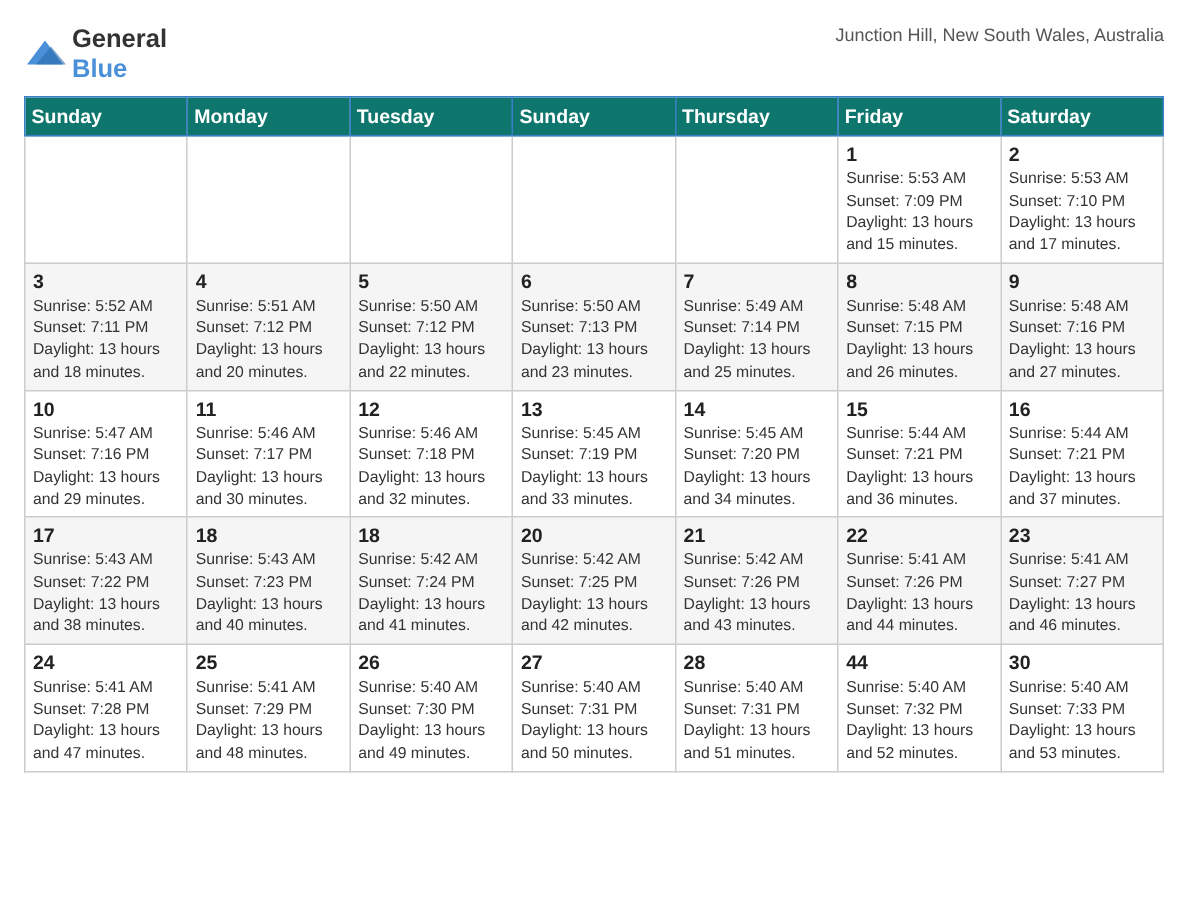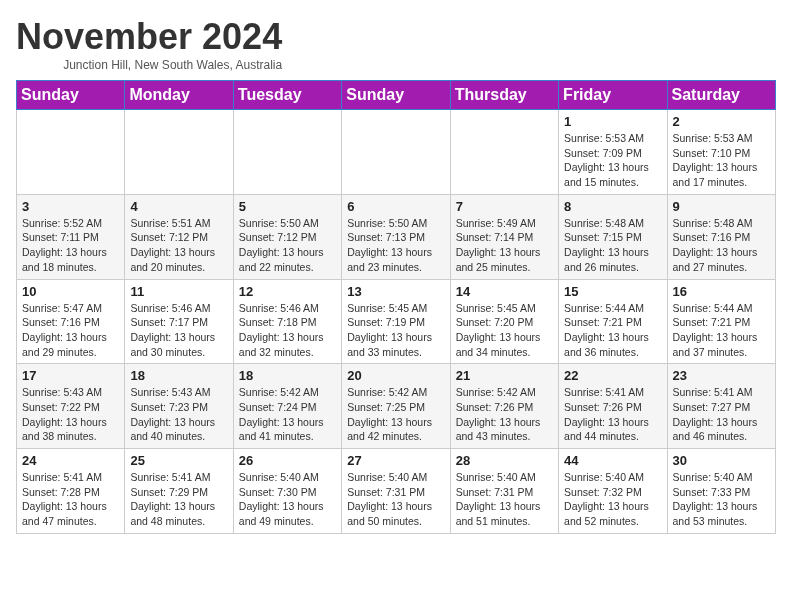--- a/index.html
+++ b/index.html
@@ -36,25 +36,25 @@
     .location-title {
       font-size: 12px;
       color: #555;
     }
     .calendar-table {
       width: 100%;
       border-collapse: collapse;
       font-size: 11px;
     }
     .calendar-table thead tr th {
-      background: #a21caf;
+      background: #0f766e;
       color: #fff;
       padding: 5px 4px;
       text-align: left;
-      font-size: 16px;
+      font-size: 13px;
       font-weight: bold;
       border: 1px solid #3a80c9;
     }
     .calendar-table tbody tr td {
       vertical-align: top;
       border: 1px solid #ccc;
       padding: 4px 5px;
       min-height: 70px;
       height: 80px;
       width: 14.28%;
@@ -76,22 +76,31 @@
       line-height: 1.4;
     }
     .empty-cell {
       background: #fff !important;
     }
   </style>
 </head>
 <body>
 
 <div class="header-area">
+  <div class="logo">
+    <svg class="logo-icon" viewBox="0 0 28 22" xmlns="http://www.w3.org/2000/svg">
+      <polygon points="14,2 26,18 2,18" fill="#4a90d9"></polygon>
+      <polygon points="18,6 28,18 8,18" fill="#2a6aaa" opacity="0.6"></polygon>
+    </svg>
+    <div>
+      <span style="font-size:17px;font-weight:bold;color:#333;">General</span><br>
+      <span style="font-size:17px;font-weight:bold;color:#4a90d9;">Blue</span>
+    </div>
+  </div>
   <div class="title-area">
-    <div class="month-title">November 2024</div>
     <div class="location-title">Junction Hill, New South Wales, Australia</div>
   </div>
 </div>
 
 <table class="calendar-table">
   <thead>
     <tr id="weekday-header">
         <th>Sunday</th>
         <th>Monday</th>
         <th>Tuesday</th>

